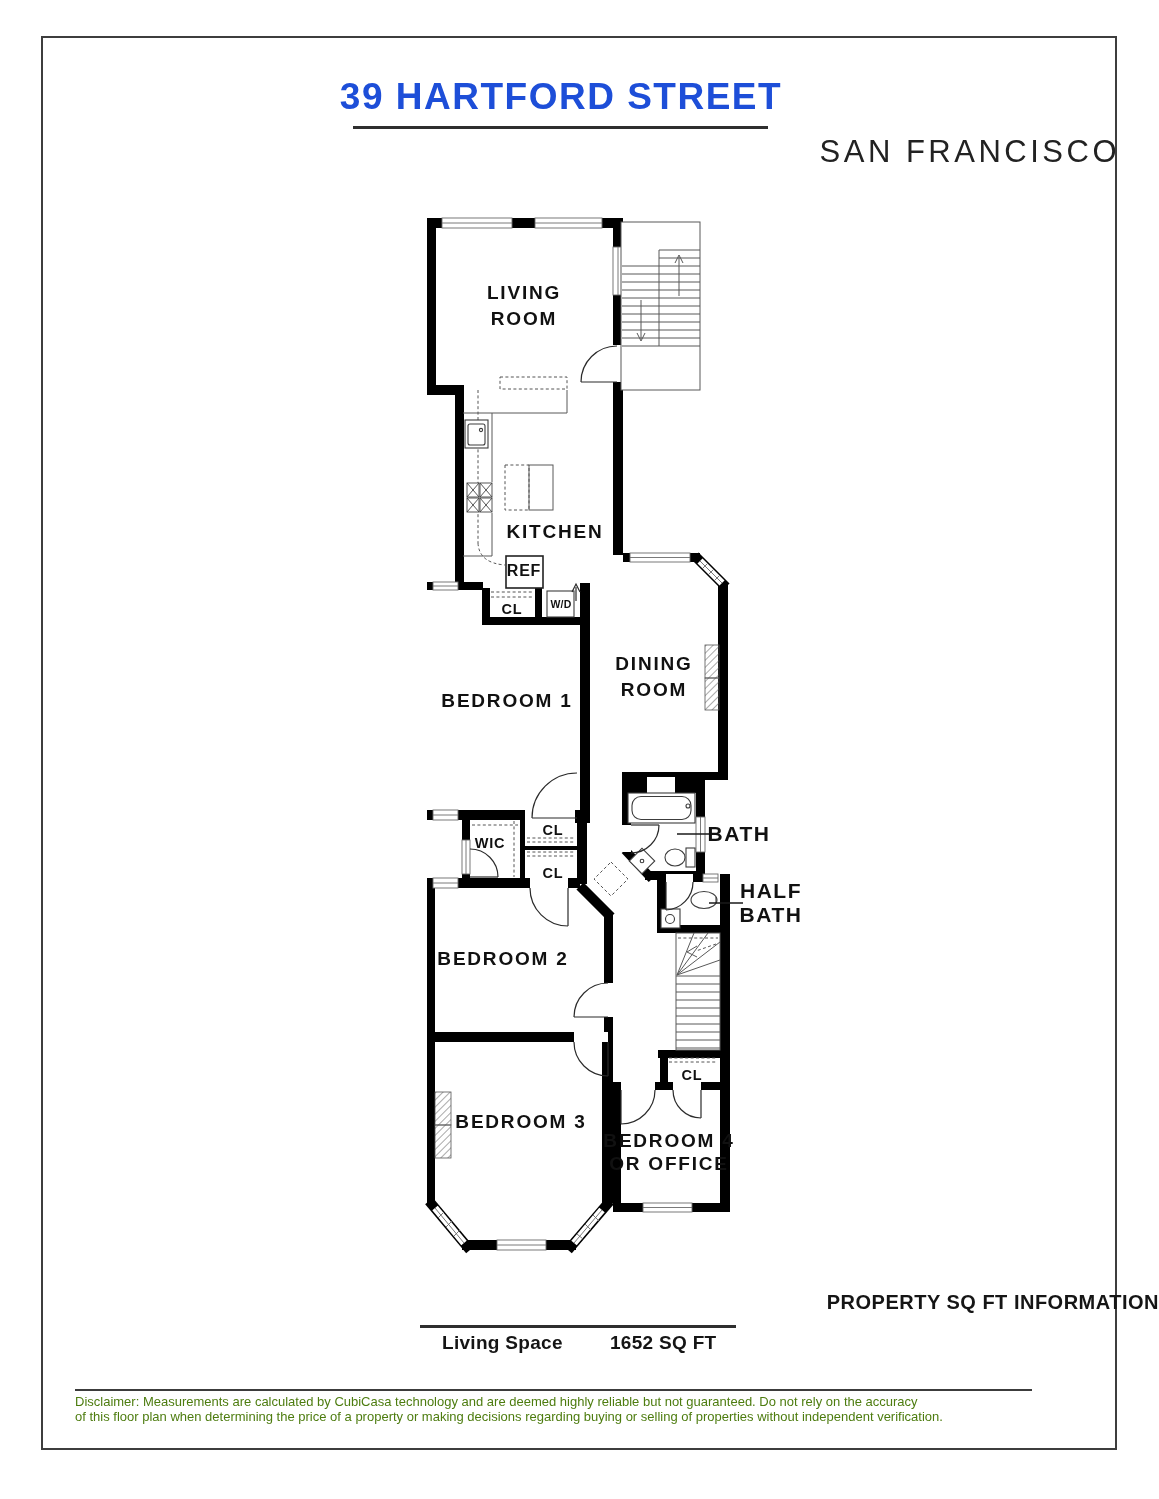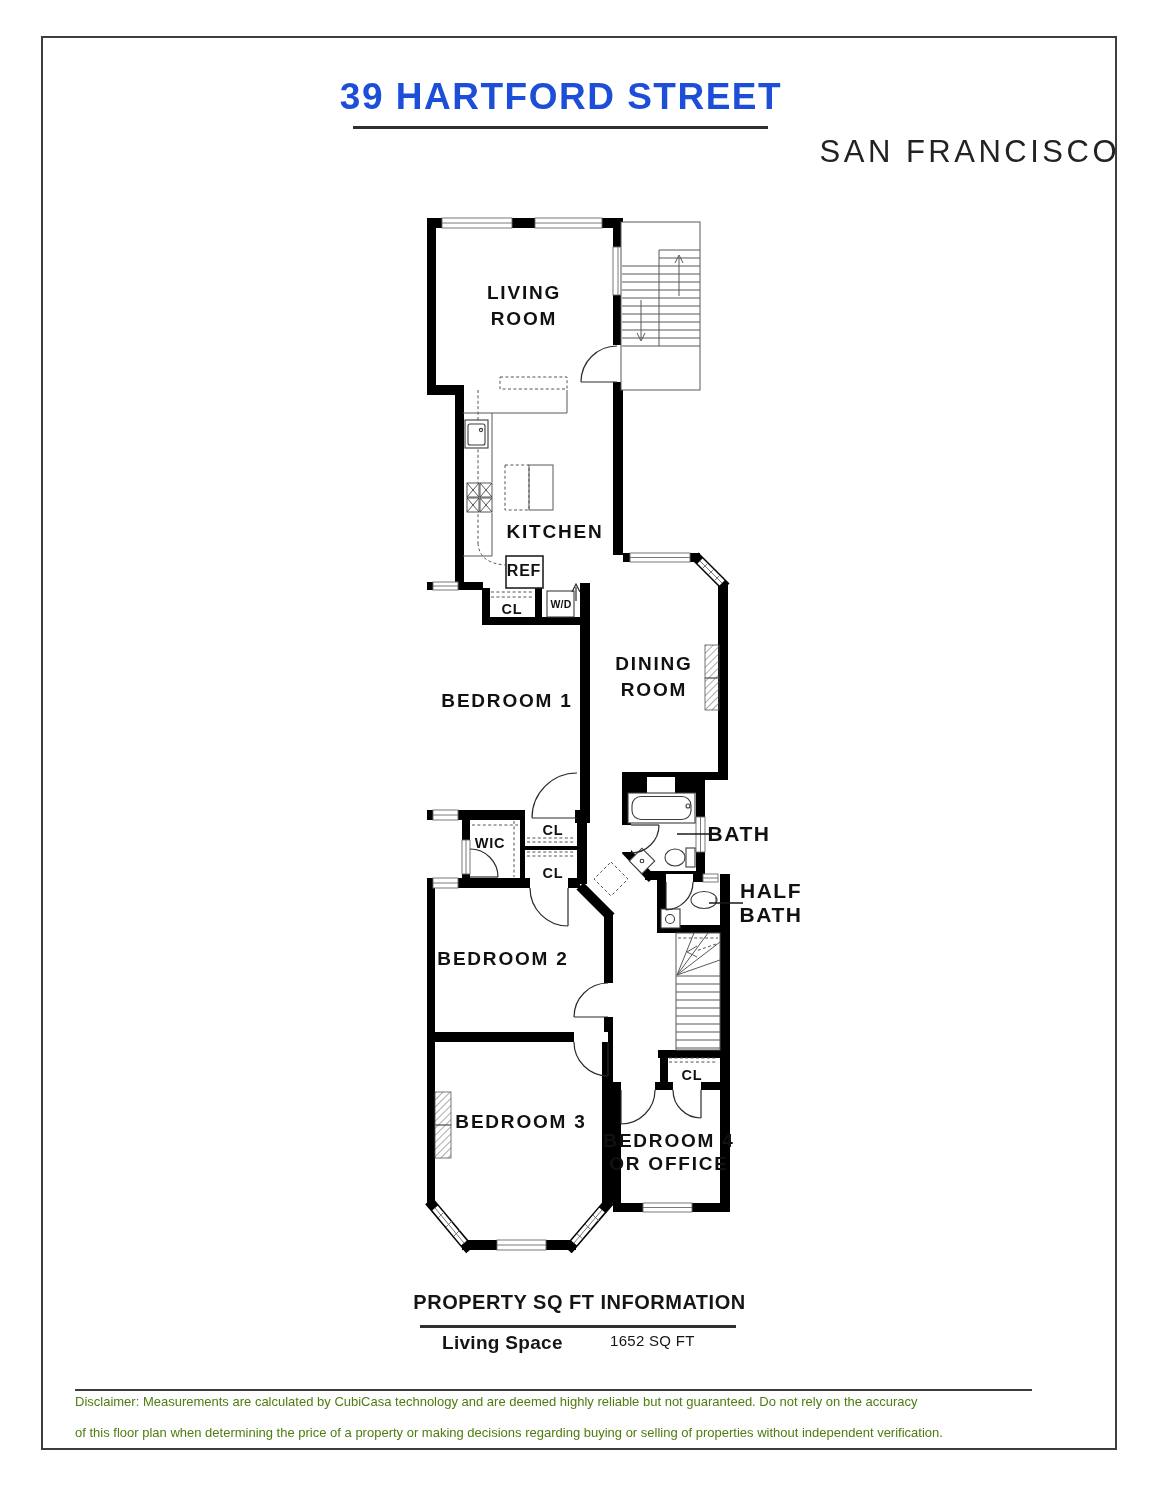--- a/index.html
+++ b/index.html
@@ -3,24 +3,24 @@
 <meta charset="utf-8">
 <style>
   html,body{margin:0;padding:0;background:#fff;}
   body{width:1159px;height:1499px;position:relative;overflow:hidden;
        font-family:"Liberation Sans","DejaVu Sans",sans-serif;color:#151515;}
   .abs{position:absolute;}
   #page-border{left:41px;top:36px;width:1076px;height:1414px;border:2px solid #3e3e3e;box-sizing:border-box;}
   #title{left:0;top:76px;width:1122px;text-align:center;font-size:37px;font-weight:800;letter-spacing:1.5px;color:#1d4ed8;}
   #title-rule{left:353px;top:126px;width:415px;height:3px;background:#2f2f2f;}
   #subtitle{left:0;top:134px;width:1120px;text-align:right;font-size:31px;font-weight:400;letter-spacing:3.5px;color:#222;}
-  #prop-heading{left:0;top:1291px;width:1159px;text-align:center;font-size:20px;font-weight:800;letter-spacing:.5px;}
+  #prop-heading{left:0;top:1291px;width:1159px;text-align:right;font-size:20px;font-weight:800;letter-spacing:.5px;}
   #prop-rule{left:420px;top:1325px;width:316px;height:2.5px;background:#2f2f2f;}
   #ls-label{left:442px;top:1332px;font-size:19px;font-weight:800;letter-spacing:.3px;text-align:center;}
-  #ls-value{left:610px;top:1332px;font-size:15px;font-weight:400;letter-spacing:.3px;}
+  #ls-value{left:610px;top:1332px;font-size:19px;font-weight:700;letter-spacing:.3px;}
   #disc-rule{left:75px;top:1389px;width:957px;height:2px;background:#3c3c3c;}
   .disc{left:75px;font-size:13px;color:#4d7c0f;white-space:nowrap;}
   #plan-svg{left:0;top:0;}
   svg text{font-family:"Liberation Sans","DejaVu Sans",sans-serif;font-weight:700;fill:#111;}
   .room-lbl{font-size:19px;letter-spacing:1.8px;}
   .small-lbl{font-size:14.5px;letter-spacing:.8px;}
   .tiny-lbl{font-size:10.5px;letter-spacing:.2px;}
   .callout-lbl{font-size:21px;letter-spacing:1.5px;}
   .thin{stroke:#595959;stroke-width:1;fill:none;}
   .fix{stroke:#3c3c3c;stroke-width:1.1;fill:#fff;}
@@ -339,13 +339,13 @@
   </g>
 </svg>
 
 <div id="prop-heading" class="abs">PROPERTY SQ FT INFORMATION</div>
 <div id="prop-rule" class="abs"></div>
 <div id="ls-label" class="abs">Living Space</div>
 <div id="ls-value" class="abs">1652 SQ FT</div>
 
 <div id="disc-rule" class="abs"></div>
 <div class="abs disc" style="top:1394px;">Disclaimer: Measurements are calculated by CubiCasa technology and are deemed highly reliable but not guaranteed.  Do not rely on the accuracy</div>
-<div class="abs disc" style="top:1409px;margin-top:16px;">of this floor plan when determining the price of a property or making decisions regarding buying or selling of properties without independent verification.</div>
+<div class="abs disc" style="top:1409px;">of this floor plan when determining the price of a property or making decisions regarding buying or selling of properties without independent verification.</div>
 
 </body></html>

